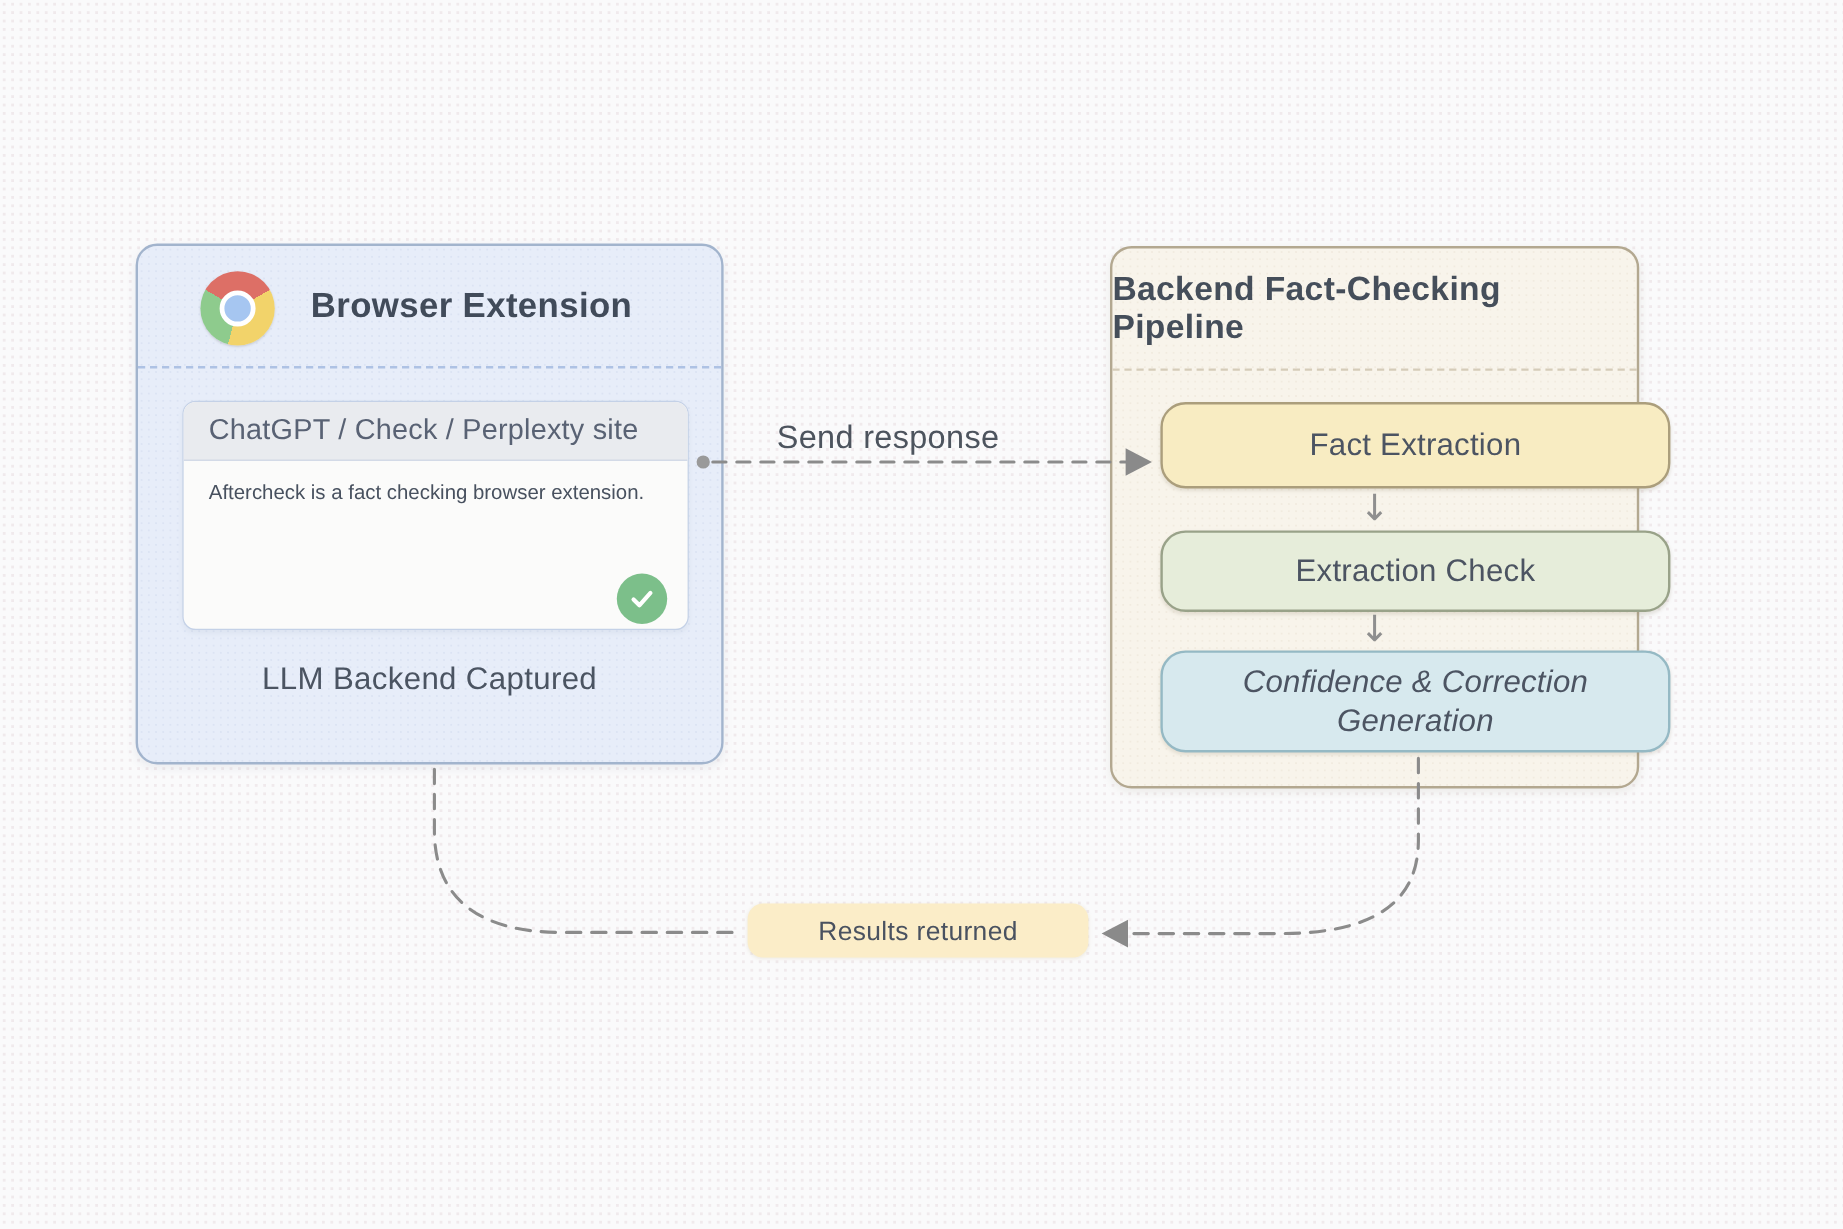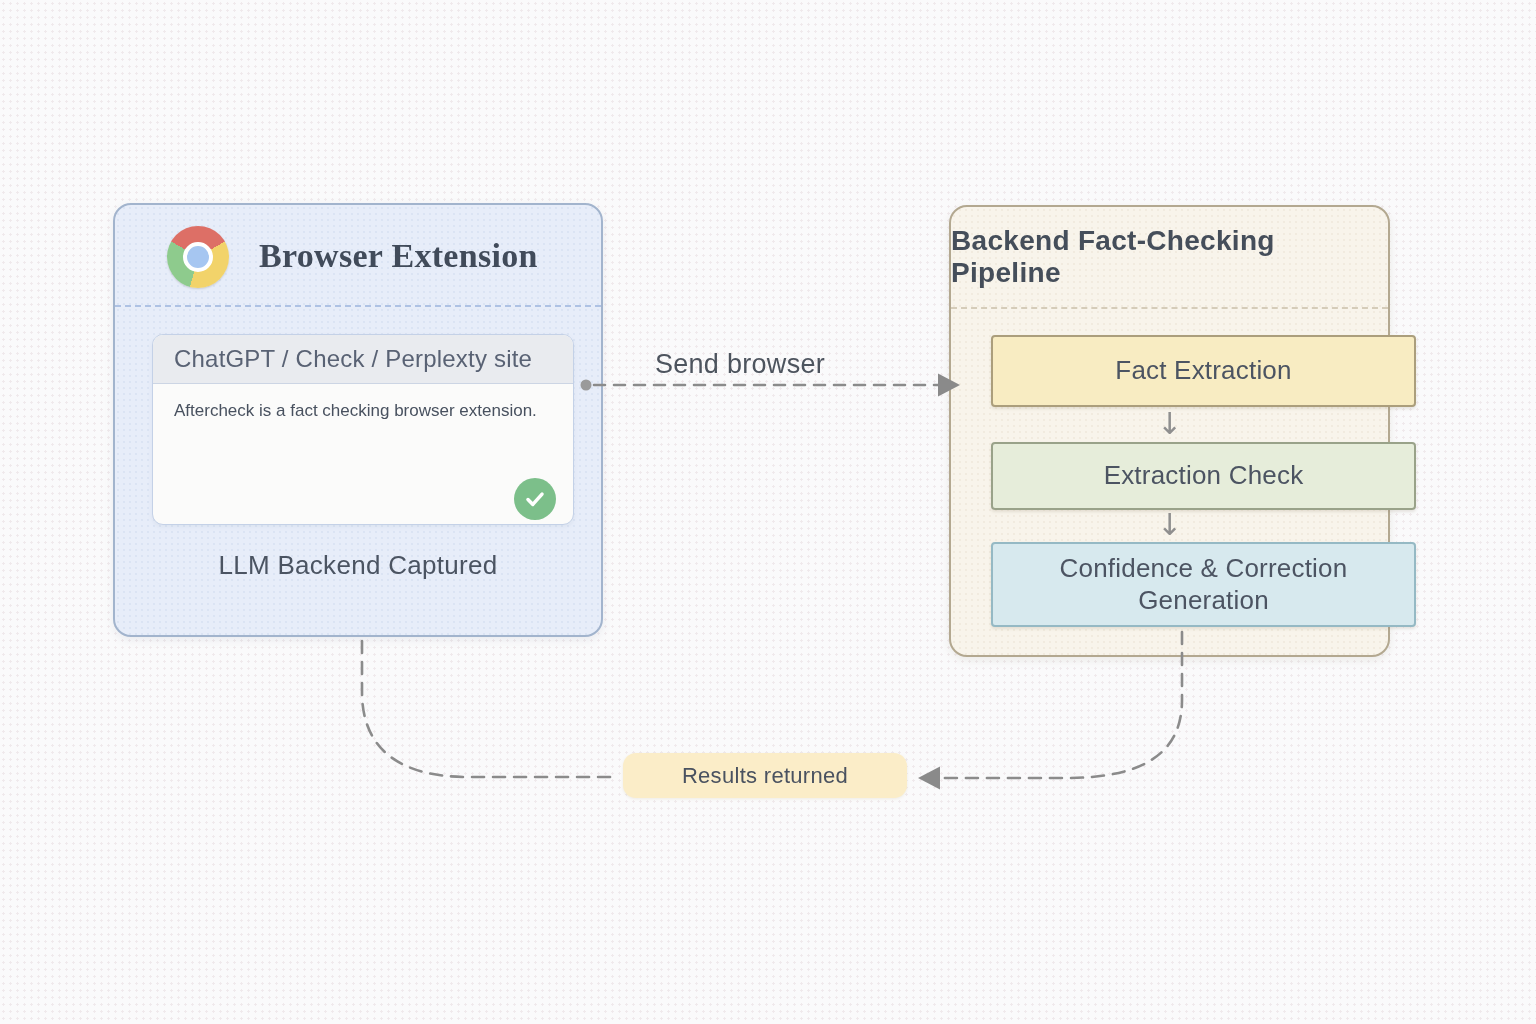--- a/index.html
+++ b/index.html
@@ -59,25 +59,24 @@
     border: 4px solid #ffffff;
     border-radius: 50%;
   }
   .left-panel-title {
     position: absolute;
     left: 144px;
     top: 0;
     height: 101px;
     display: flex;
     align-items: center;
-    font-size: 34px;
+    font-size: 29px;
     font-weight: 600;
     color: #414b5a;
     letter-spacing: 0.3px;
-    font-family: Liberation Serif, serif;
   }
   .left-divider {
     position: absolute;
     left: 0; right: 0;
     top: 100px;
     border-top: 2px dashed #aec2e4;
   }
   .site-card {
     position: absolute;
     left: 37px;
@@ -136,21 +135,20 @@
     top: 205px;
     width: 441px;
     height: 452px;
     background-color: #f8f4eb;
     background-image: radial-gradient(rgba(190, 172, 140, 0.12) 1px, transparent 1px);
     background-size: 6px 6px;
     border: 2px solid #b3a890;
     border-radius: 18px;
     box-sizing: border-box;
     box-shadow: 0 3px 8px rgba(150, 140, 115, 0.14);
-    margin-left: 24px;
   }
   .right-panel-title {
     position: absolute;
     top: 0; left: 0; right: 0;
     height: 100px;
     display: flex;
     align-items: center;
     justify-content: center;
     font-size: 28px;
     font-weight: 600;
@@ -160,21 +158,21 @@
   .right-divider {
     position: absolute;
     left: 0; right: 0;
     top: 100px;
     border-top: 2px dashed #d5ccb9;
   }
   .pipeline-step {
     position: absolute;
     left: 40px;
     width: 425px;
-    border-radius: 4px;
+    border-radius: 21px;
     box-sizing: border-box;
     display: flex;
     align-items: center;
     justify-content: center;
     text-align: center;
     font-size: 26px;
     color: #4c5462;
     line-height: 1.22;
     letter-spacing: 0.2px;
     box-shadow: 0 2px 3px rgba(140, 130, 100, 0.18);
@@ -190,20 +188,21 @@
     height: 68px;
     background: #e6edda;
     border: 2px solid #99a289;
   }
   .step-confidence {
     top: 335px;
     height: 85px;
     background: #d7e9ee;
     border: 2px solid #95b9c4;
     padding: 0 35px;
+    font-style: italic;
   }
   .down-arrow {
     position: absolute;
     left: 0; right: 0;
     text-align: center;
     font-family: "DejaVu Sans", "Liberation Sans", sans-serif;
     font-size: 30px;
     color: #8f8f8f;
     line-height: 32px;
   }
@@ -278,21 +277,21 @@
 
   <div class="down-arrow down-arrow-1">↓</div>
 
   <div class="pipeline-step step-factuality-check">Extraction Check</div>
 
   <div class="down-arrow down-arrow-2">↓</div>
 
   <div class="pipeline-step step-confidence">Confidence &amp; Correction Generation</div>
 </div>
 
-<div class="send-response-label">Send browser</div>
+<div class="send-response-label">Send response</div>
 
 <div class="results-pill">Results returned</div>
 
 <svg class="connector-overlay" width="1536" height="1024" viewBox="0 0 1536 1024">
 
   <circle cx="586" cy="385" r="5.5" fill="#9a9a9a"></circle>
   <path d="M 594 385 H 938" fill="none" stroke="#8b8b8b" stroke-width="2.6" stroke-dasharray="11 9" stroke-linecap="round"></path>
   <polygon points="938,373.5 960,385 938,396.5" fill="#8a8a8a"></polygon>
 
   <path d="M 362 641 L 362 692 C 362 747 397 777 468 777 L 616 777" fill="none" stroke="#8b8b8b" stroke-width="2.6" stroke-dasharray="12 9" stroke-linecap="round"></path>

